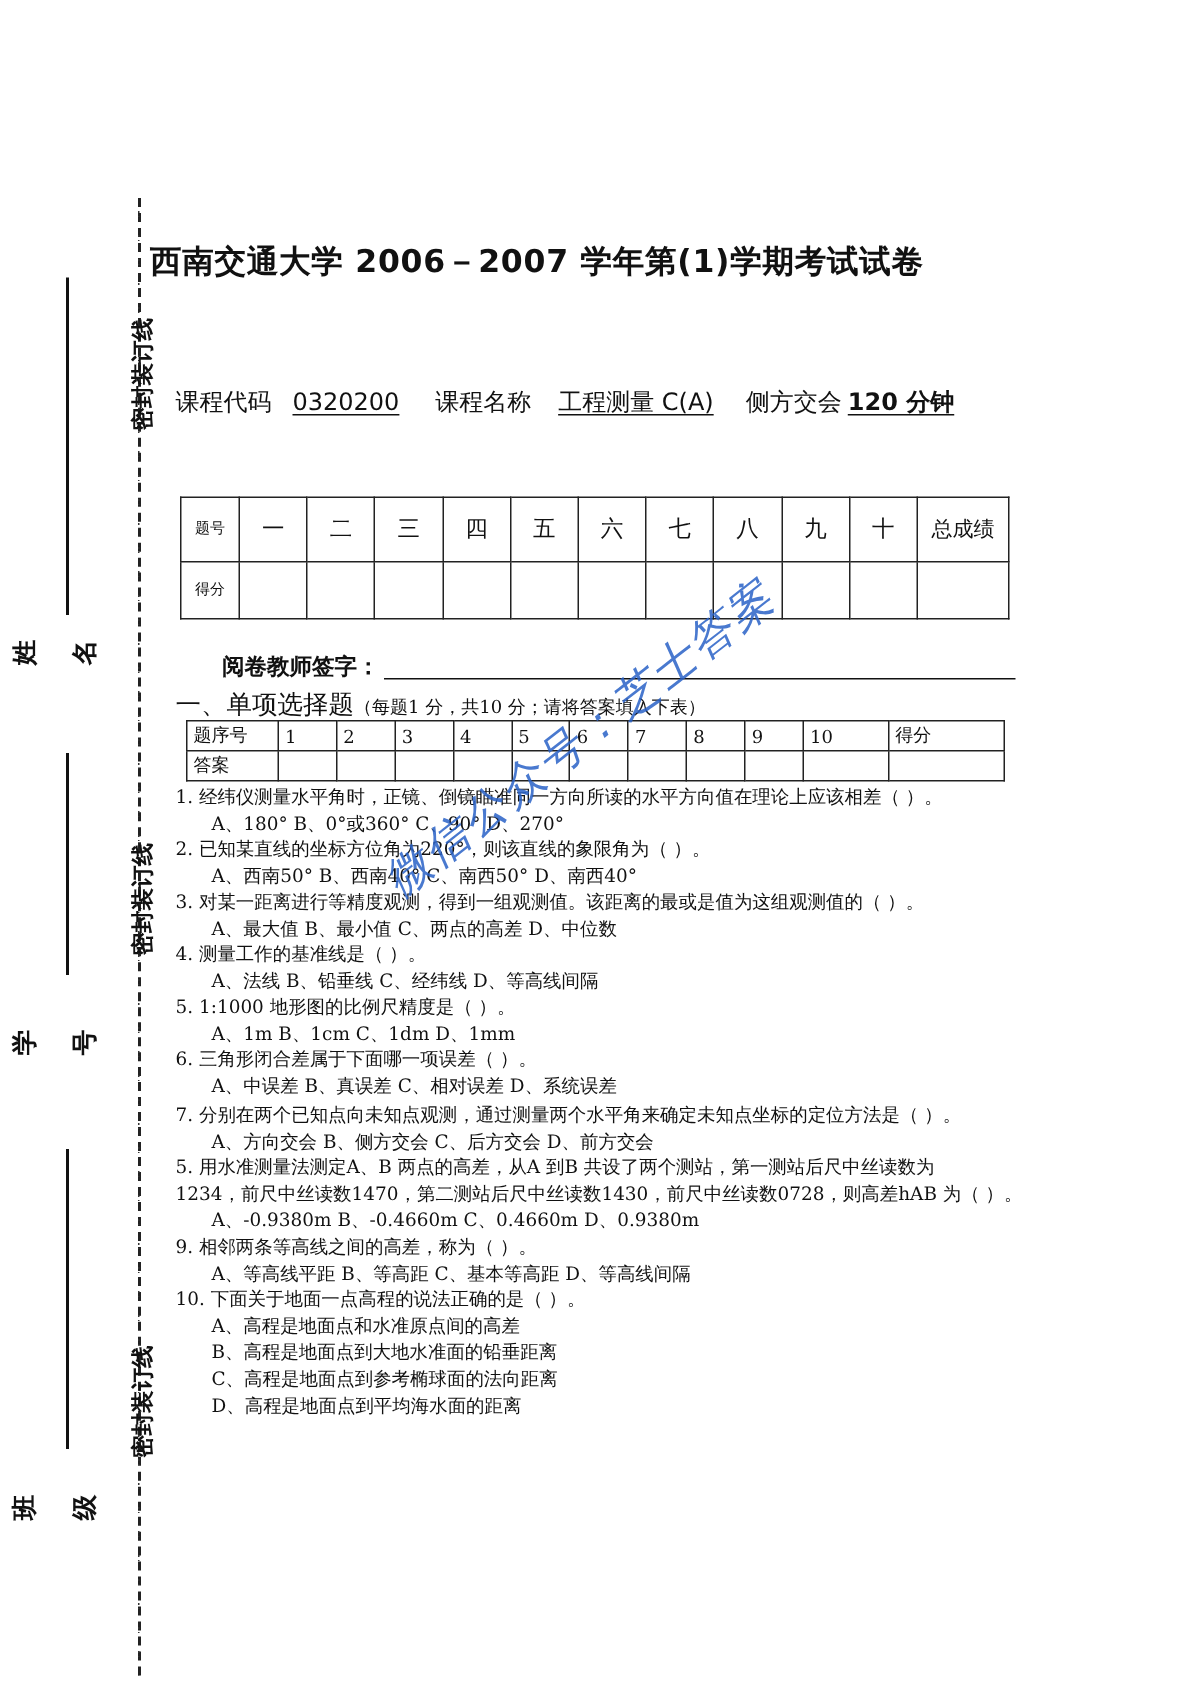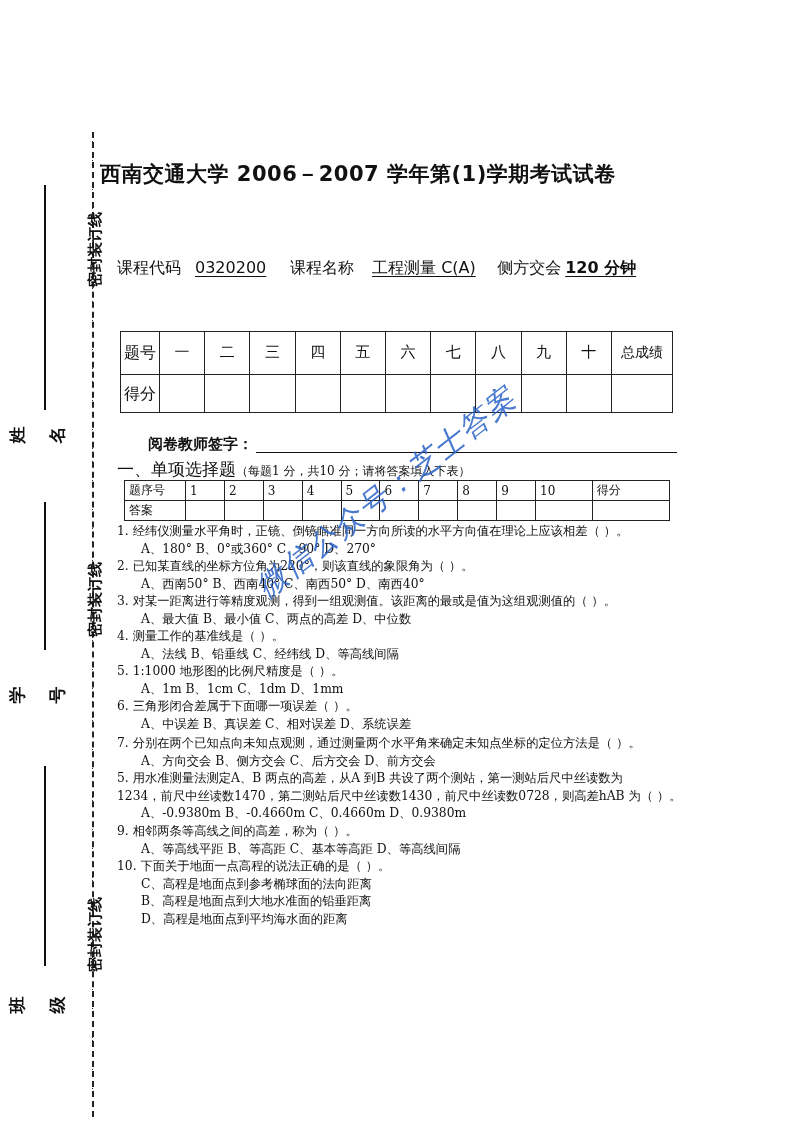--- a/index.html
+++ b/index.html
@@ -22,21 +22,21 @@
   
   .title { position: absolute; top: 160px; left: 100px; width: 600px; text-align: left;
            font-family: "DejaVu Sans", sans-serif; font-weight: bold; font-size: 21px; letter-spacing: 0.5px; }
   .course { position: absolute; top: 258px; left: 117px; font-family: "DejaVu Sans", sans-serif; font-size: 16px; white-space: nowrap; }
   .course .u { text-decoration: underline; text-underline-offset: 3px; display: inline-block; }
 
   
   table { border-collapse: collapse; position: absolute; }
   .score { top: 331px; left: 120px; width: 553px; height: 82px; font-family: "DejaVu Sans", sans-serif; }
   .score td { border: 1.5px solid #222; text-align: center; font-size: 15px; padding: 0; }
-  .score td.hd { width: 38px; font-size: 16px; line-height: 17px; text-align: center; }
+  .score td.hd { width: 38px; font-size: 10px; line-height: 17px; text-align: center; }
   .score td.tot { width: 60px; font-size: 14px; text-align: center; }
 
   .teacher { position: absolute; top: 435px; left: 148px; font-family: "DejaVu Sans", sans-serif; font-weight: bold; font-size: 15px; }
   .teacher-line { position: absolute; top: 452px; left: 256px; width: 421px; border-top: 1.5px solid #111; }
 
   .sec { position: absolute; top: 458px; left: 117px; font-size: 17px; white-space: nowrap; }
   .sec small { font-size: 12px; }
 
   .ans { top: 480px; left: 124px; width: 546px; height: 32px; }
   .ans td { border: 1.5px solid #222; font-size: 12px; padding: 0 4px; height: 19px; text-align: left; }
@@ -187,18 +187,19 @@
   <div>5. 用水准测量法测定A、B 两点的高差，从A 到B 共设了两个测站，第一测站后尺中丝读数为</div>
   <div>1234，前尺中丝读数1470，第二测站后尺中丝读数1430，前尺中丝读数0728，则高差hAB 为（ ）。</div>
   <div class="opt">A、-0.9380m  B、-0.4660m  C、0.4660m  D、0.9380m</div>
 </div>
 <div class="q" style="top:823px;">
   <div>9. 相邻两条等高线之间的高差，称为（ ）。</div>
   <div class="opt">A、等高线平距 B、等高距 C、基本等高距 D、等高线间隔</div>
 </div>
 <div class="q" style="top:858px;">
   <div>10. 下面关于地面一点高程的说法正确的是（ ）。</div>
+  <div class="opt">A、高程是地面点和水准原点间的高差</div>
+  <div class="opt">B、高程是地面点到大地水准面的铅垂距离</div>
   <div class="opt">C、高程是地面点到参考椭球面的法向距离</div>
-  <div class="opt">B、高程是地面点到大地水准面的铅垂距离</div>
   <div class="opt">D、高程是地面点到平均海水面的距离</div>
 </div>
 
 <div class="wm">微信公众号：芝士答案</div>
 
 </body></html>

